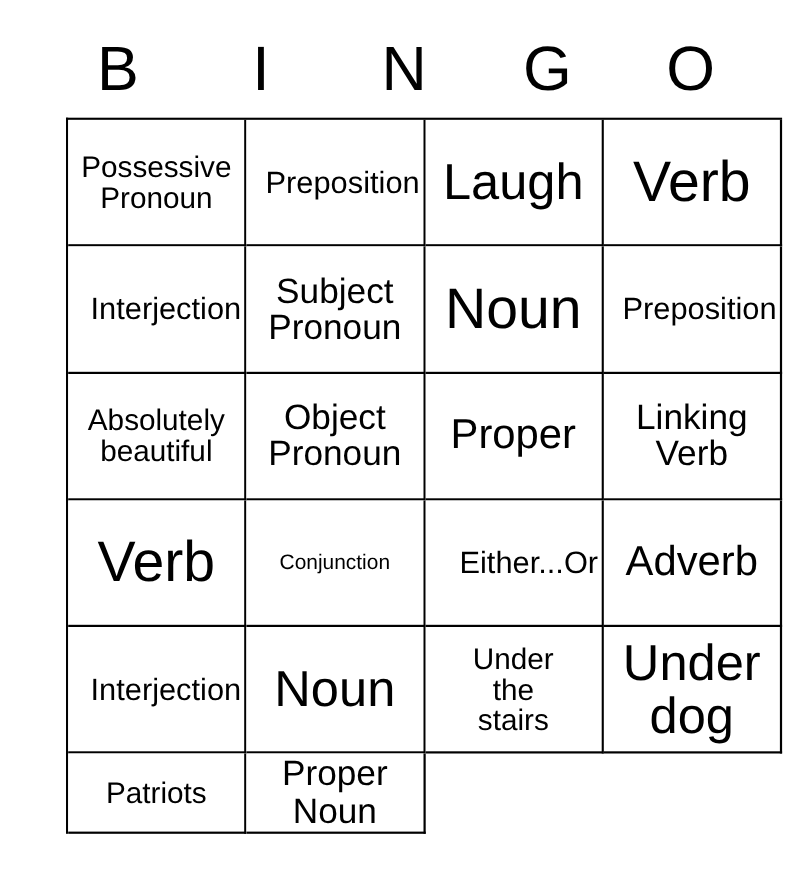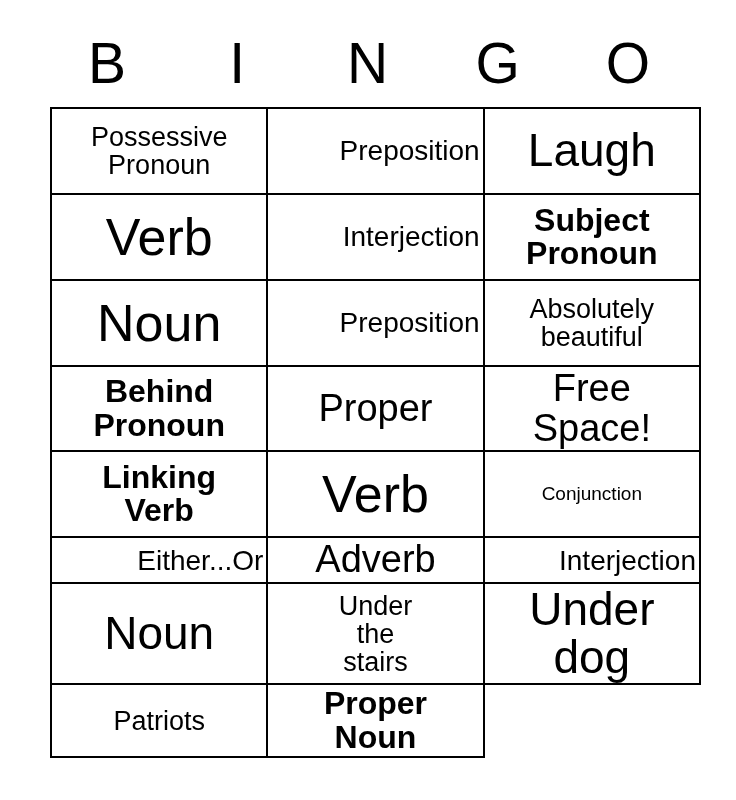--- a/index.html
+++ b/index.html
@@ -41,27 +41,27 @@
     line-height: 1;
     font-weight: 400;
     letter-spacing: 0;
     color: #000000;
     user-select: none;
   }
 
   
   .bingo-grid {
     position: absolute;
-    left: 50px;
+    left: 60px;
     top: 107px;
     width: 651px;
     height: 651px;
     box-sizing: border-box;
     display: grid;
-    grid-template-columns: repeat(3, 1fr);
+    grid-template-columns: repeat(4, 1fr);
     grid-template-rows: repeat(5, 1fr);
     border-top: 2px solid #000000;
     border-left: 2px solid #000000;
     background: #ffffff;
   }
   .cell {
     box-sizing: border-box;
     border-right: 2px solid #000000;
     border-bottom: 2px solid #000000;
     display: flex;
@@ -78,21 +78,21 @@
     line-height: 1.04;
     color: #000000;
     word-wrap: break-word;
     white-space: pre-line;
   }
 
   
   .fs-xs   { font-size: 19px; }
   .fs-s    { font-size: 28px; text-align: right; }
   .fs-m    { font-size: 27px; }
-  .fs-l    { font-size: 32px; font-weight: bold; }
+  .fs-l    { font-size: 32px; }
   .fs-xl   { font-size: 38px; }
   .fs-xxl  { font-size: 46px; }
   .fs-xxxl { font-size: 52px; }
 </style>
 </head>
 <body>
 
 <div class="card">
 
   <div class="header-row">
@@ -128,29 +128,25 @@
         <span class="cell-text fs-xxxl">Noun</span>
       </div>
       <div class="cell">
         <span class="cell-text fs-s">Preposition</span>
       </div>
       <div class="cell">
         <span class="cell-text fs-m">Absolutely
 beautiful</span>
       </div>
       <div class="cell">
-        <span class="cell-text fs-l">Behind
+        <span class="cell-text fs-l">Object
 Pronoun</span>
       </div>
       <div class="cell">
         <span class="cell-text fs-xl">Proper</span>
-      </div>
-      <div class="cell">
-        <span class="cell-text fs-xl">Free
-Space!</span>
       </div>
       <div class="cell">
         <span class="cell-text fs-l">Linking
 Verb</span>
       </div>
       <div class="cell">
         <span class="cell-text fs-xxxl">Verb</span>
       </div>
       <div class="cell">
         <span class="cell-text fs-xs">Conjunction</span>

